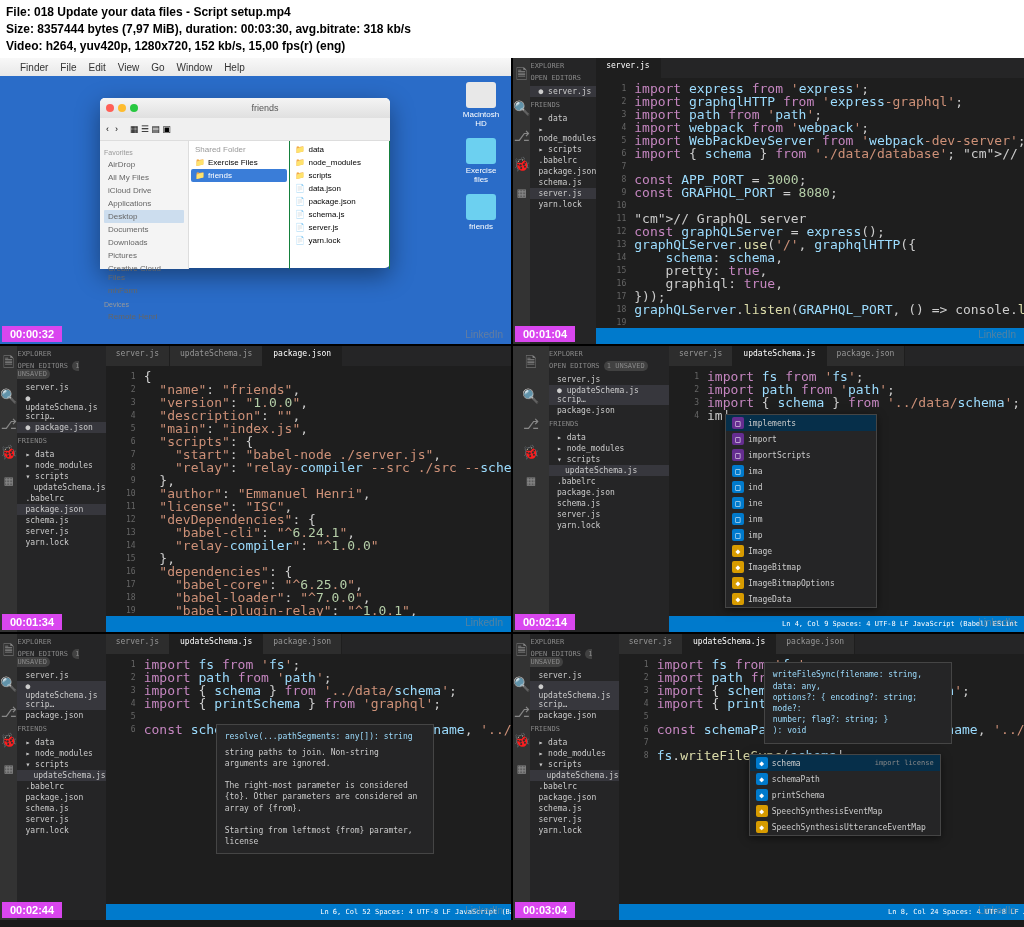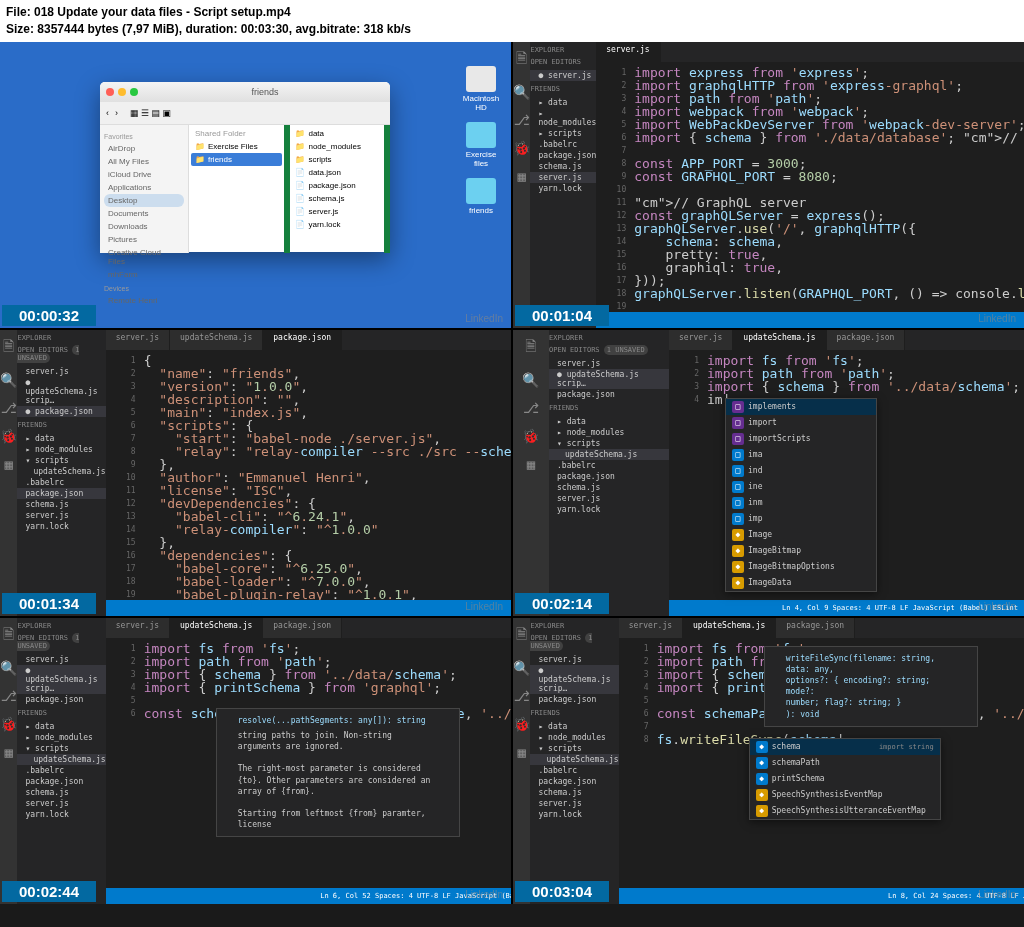--- a/index.html
+++ b/index.html
@@ -1,37 +1,37 @@
 <!DOCTYPE html>
 <html><head>
 <meta charset="utf-8">
 <style>
 body{margin:0;padding:0;background:#1a1a1a;font-family:Arial,sans-serif;font-size:11px}
 .meta{background:#fff;color:#000;padding:4px 6px;font-size:12px;font-weight:bold;line-height:1.4}
 .grid{display:grid;grid-template-columns:1fr 1fr;grid-template-rows:repeat(3,1fr);gap:2px;background:#000;height:862px}
 .tile{position:relative;overflow:hidden;background:#1e1e1e}
-.ts{position:absolute;bottom:2px;left:2px;background:#0369a1;color:#fff;padding:2px 17px;font-size:15px;font-weight:bold;z-index:10}
+.ts{position:absolute;bottom:2px;left:2px;background:#d946ef;color:#fff;padding:2px 8px;font-size:11px;font-weight:bold;z-index:10}
 .watermark{position:absolute;bottom:4px;right:8px;color:#888;font-size:10px;opacity:0.6}
 
 .desktop{background:#2a6cc8;height:100%;position:relative}
 .menubar{background:linear-gradient(#f8f8f8,#e8e8e8);height:18px;display:flex;align-items:center;padding:0 8px;font-size:10px;color:#333;gap:12px}
 .apple{font-size:12px}
 .finder-win{position:absolute;top:40px;left:100px;width:290px;height:170px;background:#fff;border-radius:5px;box-shadow:0 8px 24px rgba(0,0,0,0.4)}
 .fw-title{background:linear-gradient(#f4f4f4,#e0e0e0);height:20px;border-radius:5px 5px 0 0;display:flex;align-items:center;padding:0 6px;font-size:9px;color:#555}
 .dots{display:flex;gap:4px;margin-right:8px}
 .dot{width:8px;height:8px;border-radius:50%}
 .r{background:#ff5f57}.y{background:#febc2e}.g{background:#28c840}
 .fw-toolbar{background:#f0f0f0;height:22px;border-bottom:1px solid #ddd;display:flex;align-items:center;padding:0 6px;font-size:9px;gap:6px}
 .fw-body{display:flex;height:128px}
 .fw-side{width:80px;background:#f4f4f4;border-right:1px solid #ddd;padding:4px;font-size:8px;color:#666}
 .fw-side .hdr{color:#999;font-size:7px;margin:4px 0 2px}
 .fw-side .item{padding:2px 4px;display:flex;gap:3px}
-.fw-side .item.sel{background:#cde;border-radius:6px}
+.fw-side .item.sel{background:#cde;border-radius:1px}
 .fw-cols{flex:1;display:flex}
-.fw-col{flex:1;border-right:6px solid #15803d;font-size:8px;padding:2px}
+.fw-col{flex:1;border-right:1px solid #15803d;font-size:8px;padding:2px}
 .fw-col .fitem{padding:2px 4px;display:flex;align-items:center;gap:3px}
 .fw-col .fitem.sel{background:#3a7dd8;color:#fff;border-radius:2px}
 .desk-icon{position:absolute;right:10px;width:40px;text-align:center;color:#fff;font-size:8px}
 .desk-icon .box{width:30px;height:26px;margin:0 auto 2px;border-radius:3px}
 
 .vsc{display:flex;height:100%;background:#1e1e1e;color:#ccc;font-family:Menlo,monospace;font-size:9px}
 .vsc-act{width:36px;background:#333;display:flex;flex-direction:column;align-items:center;padding-top:6px;gap:12px;color:#888}
 .vsc-act span{font-size:14px;cursor:pointer}
 .vsc-side{width:120px;background:#252526;color:#ccc;font-size:8px}
 .vsc-side .sec{color:#888;font-size:7px;margin:4px 0;text-transform:uppercase}
@@ -47,35 +47,46 @@
 .code{white-space:pre;font-size:13px}
 .kw{color:#c586c0}.st{color:#ce9178}.fn{color:#dcdcaa}.vr{color:#9cdcfe}.nm{color:#b5cea8}
 .status{height:16px;background:#007acc;color:#fff;font-size:7px;display:flex;align-items:center;justify-content:flex-end;padding:0 6px;gap:8px}
 .intell{position:absolute;background:#252526;border:1px solid #454545;font-size:8px;color:#ccc;z-index:5;box-shadow:0 2px 8px rgba(0,0,0,0.5)}
 .intell .item{padding:2px 6px;display:flex;align-items:center;gap:4px}
 .intell .item.sel{background:#062f4a}
 .intell .ico{width:12px;height:12px;display:inline-flex;align-items:center;justify-content:center;font-size:8px;border-radius:2px}
 .ico-kw{background:#652d90;color:#fff}
 .ico-var{background:#007acc;color:#fff}
 .ico-cls{background:#d79b00;color:#fff}
-.tooltip{position:absolute;background:#252526;border:1px solid #454545;padding:6px 21px;font-size:8px;color:#ccc;width:200px;line-height:1.4;z-index:5}
+.tooltip{position:absolute;background:#252526;border:1px solid #454545;padding:6px 8px;font-size:8px;color:#ccc;width:200px;line-height:1.4;z-index:5}
 .tooltip .sig{color:#9cdcfe}
 </style>
 </head>
 <body>
 
 <div class="meta">
   <div>File: 018 Update your data files - Script setup.mp4</div>
   <div>Size: 8357444 bytes (7,97 MiB), duration: 00:03:30, avg.bitrate: 318 kb/s</div>
+  <div>Video: h264, yuv420p, 1280x720, 152 kb/s, 15,00 fps(r) (eng)</div>
 </div>
 
 <div class="grid">
 
 <div class="tile">
   <div class="desktop">
+    <div class="menubar">
+      <span class="apple"></span>
+      <span>Finder</span>
+      <span>File</span>
+      <span>Edit</span>
+      <span>View</span>
+      <span>Go</span>
+      <span>Window</span>
+      <span>Help</span>
+    </div>
     <div class="desk-icon" style="top:24px"><div class="box" style="background:#e8e8e8"></div><span>Macintosh HD</span></div>
     <div class="desk-icon" style="top:80px"><div class="box" style="background:#6cd0f0"></div><span>Exercise files</span></div>
     <div class="desk-icon" style="top:136px"><div class="box" style="background:#6cd0f0"></div><span>friends</span></div>
     <div class="finder-win">
       <div class="fw-title">
         <div class="dots">
               <div class="dot r"></div>
               <div class="dot y"></div>
               <div class="dot g"></div>
             </div>
@@ -588,21 +599,21 @@
             </div>
           </div>
       <div class="tooltip" style="top:28px;left:145px;width:170px">
         <div class="sig" style="white-space:pre-line">writeFileSync(filename: string,
 data: any,
 options?: { encoding?: string; mode?:
 number; flag?: string; }
 ): void</div>
       </div>
       <div class="intell" style="top:120px;left:130px;width:190px" id="intell6">
-            <div class="item sel" style="display:flex"><span class="ico ico-var">◆</span>schema<span style="margin-left:auto;color:#888;font-size:7px">import string</span></div>
+            <div class="item sel" style="display:flex"><span class="ico ico-var">◆</span>schema<span style="margin-left:auto;color:#888;font-size:7px">import license</span></div>
             <div class="item" style="display:flex"><span class="ico ico-var">◆</span>schemaPath</div>
             <div class="item" style="display:flex"><span class="ico ico-var">◆</span>printSchema</div>
             <div class="item" style="display:flex"><span class="ico ico-cls">◆</span>SpeechSynthesisEventMap</div>
             <div class="item" style="display:flex"><span class="ico ico-cls">◆</span>SpeechSynthesisUtteranceEventMap</div>
           </div>
       <div class="status">Ln 8, Col 24   Spaces: 4   UTF-8   LF   JavaScript (Babel)   ESLint</div>
     </div>
   </div>
   <div class="ts">00:03:04</div>
   <div class="watermark">LinkedIn</div>

